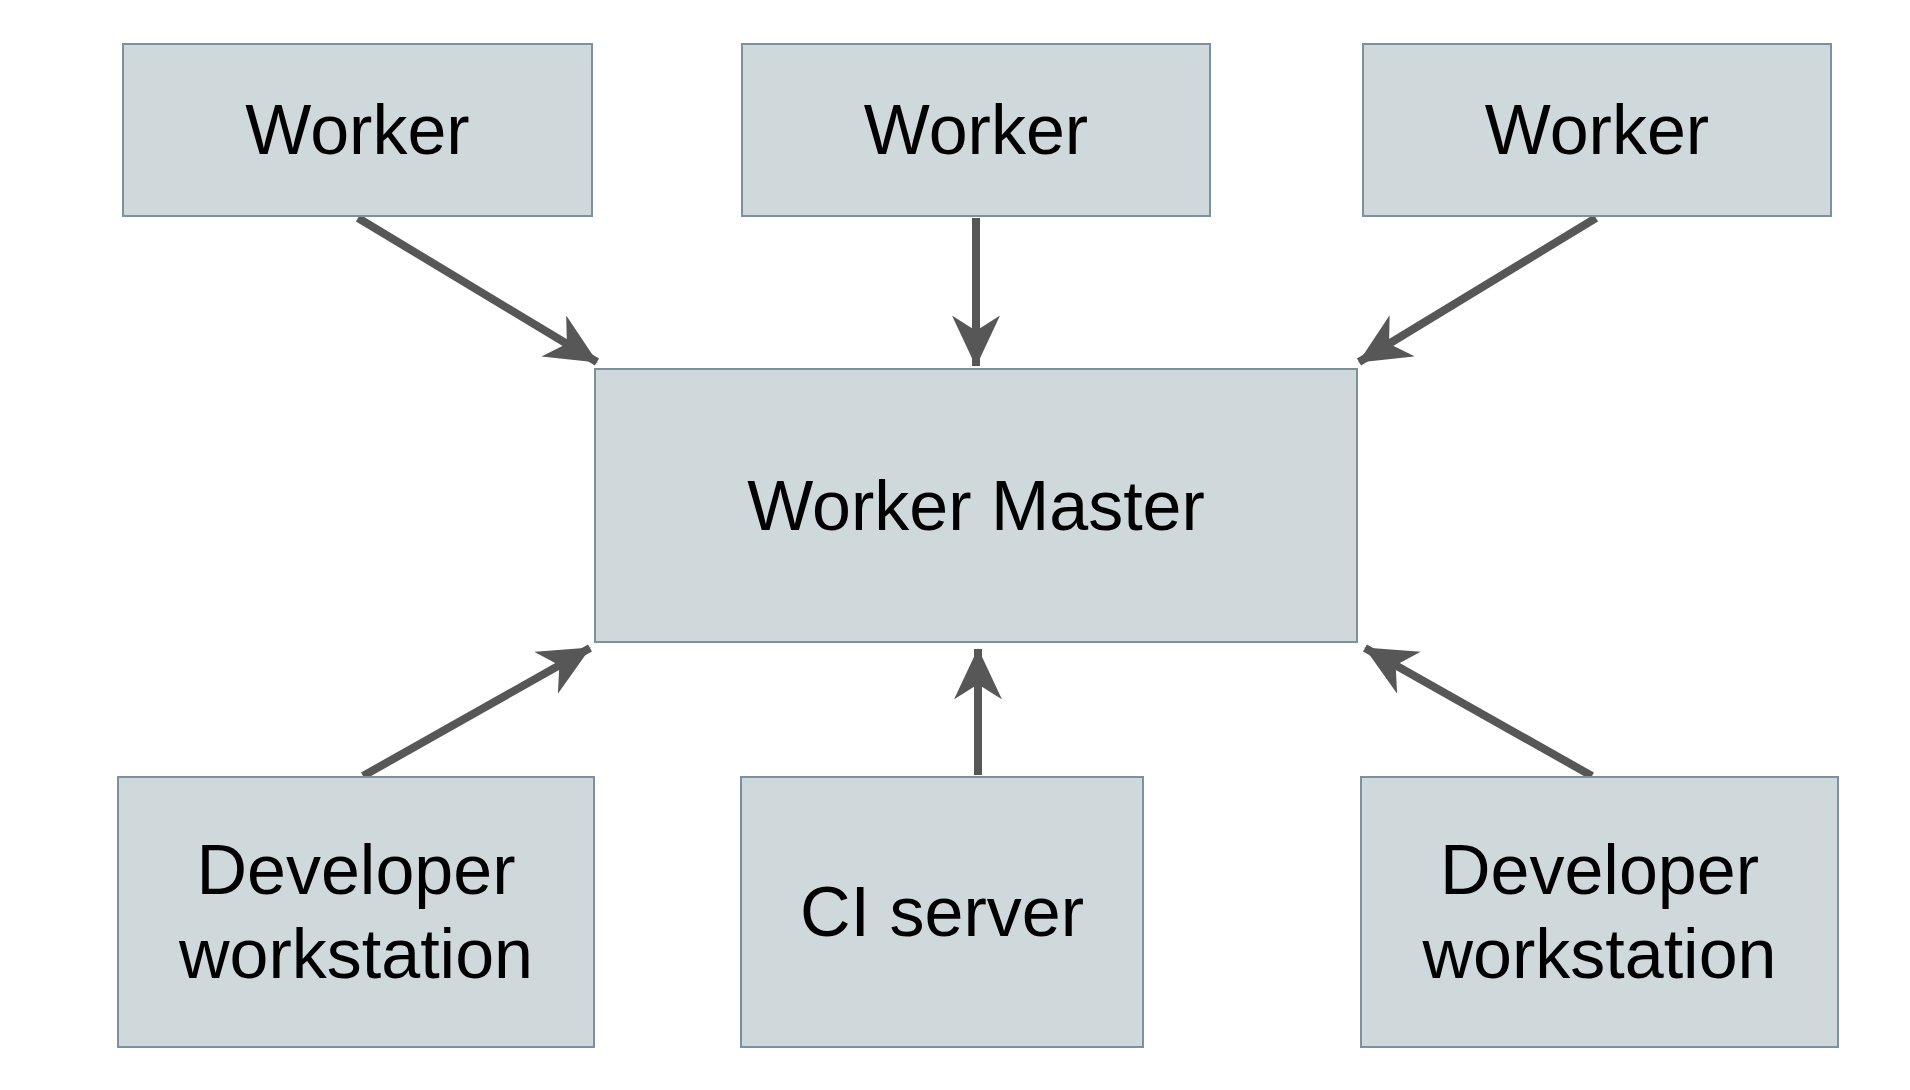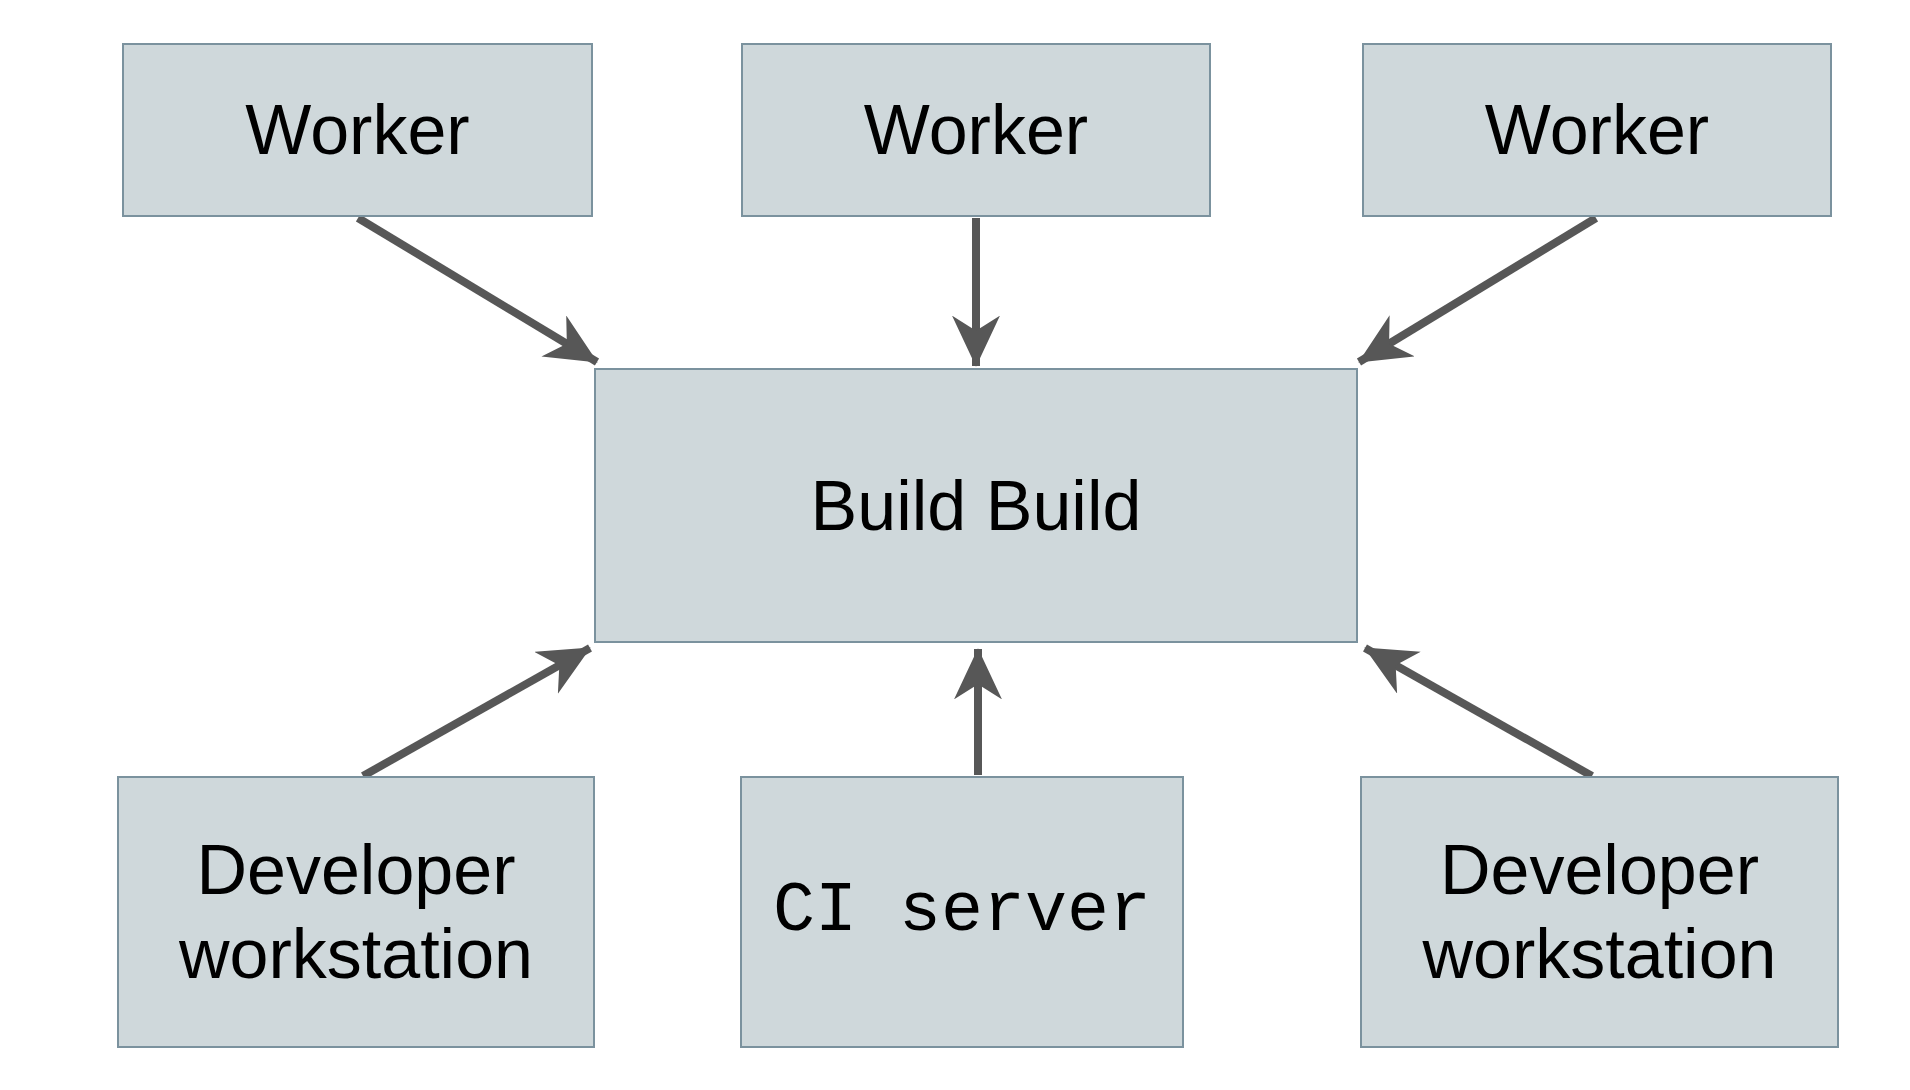--- a/index.html
+++ b/index.html
@@ -68,28 +68,28 @@
 
   <div class="node" style="left: 741px; top: 43px; width: 470px; height: 174px; background: rgb(207, 216, 219); border-color: rgb(123, 146, 158); color: rgb(0, 0, 0);">
     <span class="node-label">Worker</span>
   </div>
 
   <div class="node" style="left: 1362px; top: 43px; width: 470px; height: 174px; background: rgb(207, 216, 219); border-color: rgb(123, 146, 158); color: rgb(0, 0, 0);">
     <span class="node-label">Worker</span>
   </div>
 
   <div class="node" style="left: 594px; top: 368px; width: 764px; height: 275px; background: rgb(207, 216, 219); border-color: rgb(123, 146, 158); color: rgb(0, 0, 0);">
-    <span class="node-label">Build Build</span>
+    <span class="node-label">Worker Master</span>
   </div>
 
   <div class="node" style="left: 117px; top: 776px; width: 478px; height: 272px; background: rgb(207, 216, 219); border-color: rgb(123, 146, 158); color: rgb(0, 0, 0);">
     <span class="node-label">Developer workstation</span>
   </div>
 
-  <div class="node" style="left: 740px; top: 776px; width: 444px; height: 272px; background: rgb(207, 216, 219); border-color: rgb(123, 146, 158); color: rgb(0, 0, 0); font-family: Liberation Mono, monospace;">
+  <div class="node" style="left: 740px; top: 776px; width: 404px; height: 272px; background: rgb(207, 216, 219); border-color: rgb(123, 146, 158); color: rgb(0, 0, 0);">
     <span class="node-label">CI server</span>
   </div>
 
   <div class="node" style="left: 1360px; top: 776px; width: 479px; height: 272px; background: rgb(207, 216, 219); border-color: rgb(123, 146, 158); color: rgb(0, 0, 0);">
     <span class="node-label">Developer workstation</span>
   </div>
 
 </div>
 
 </body></html>

